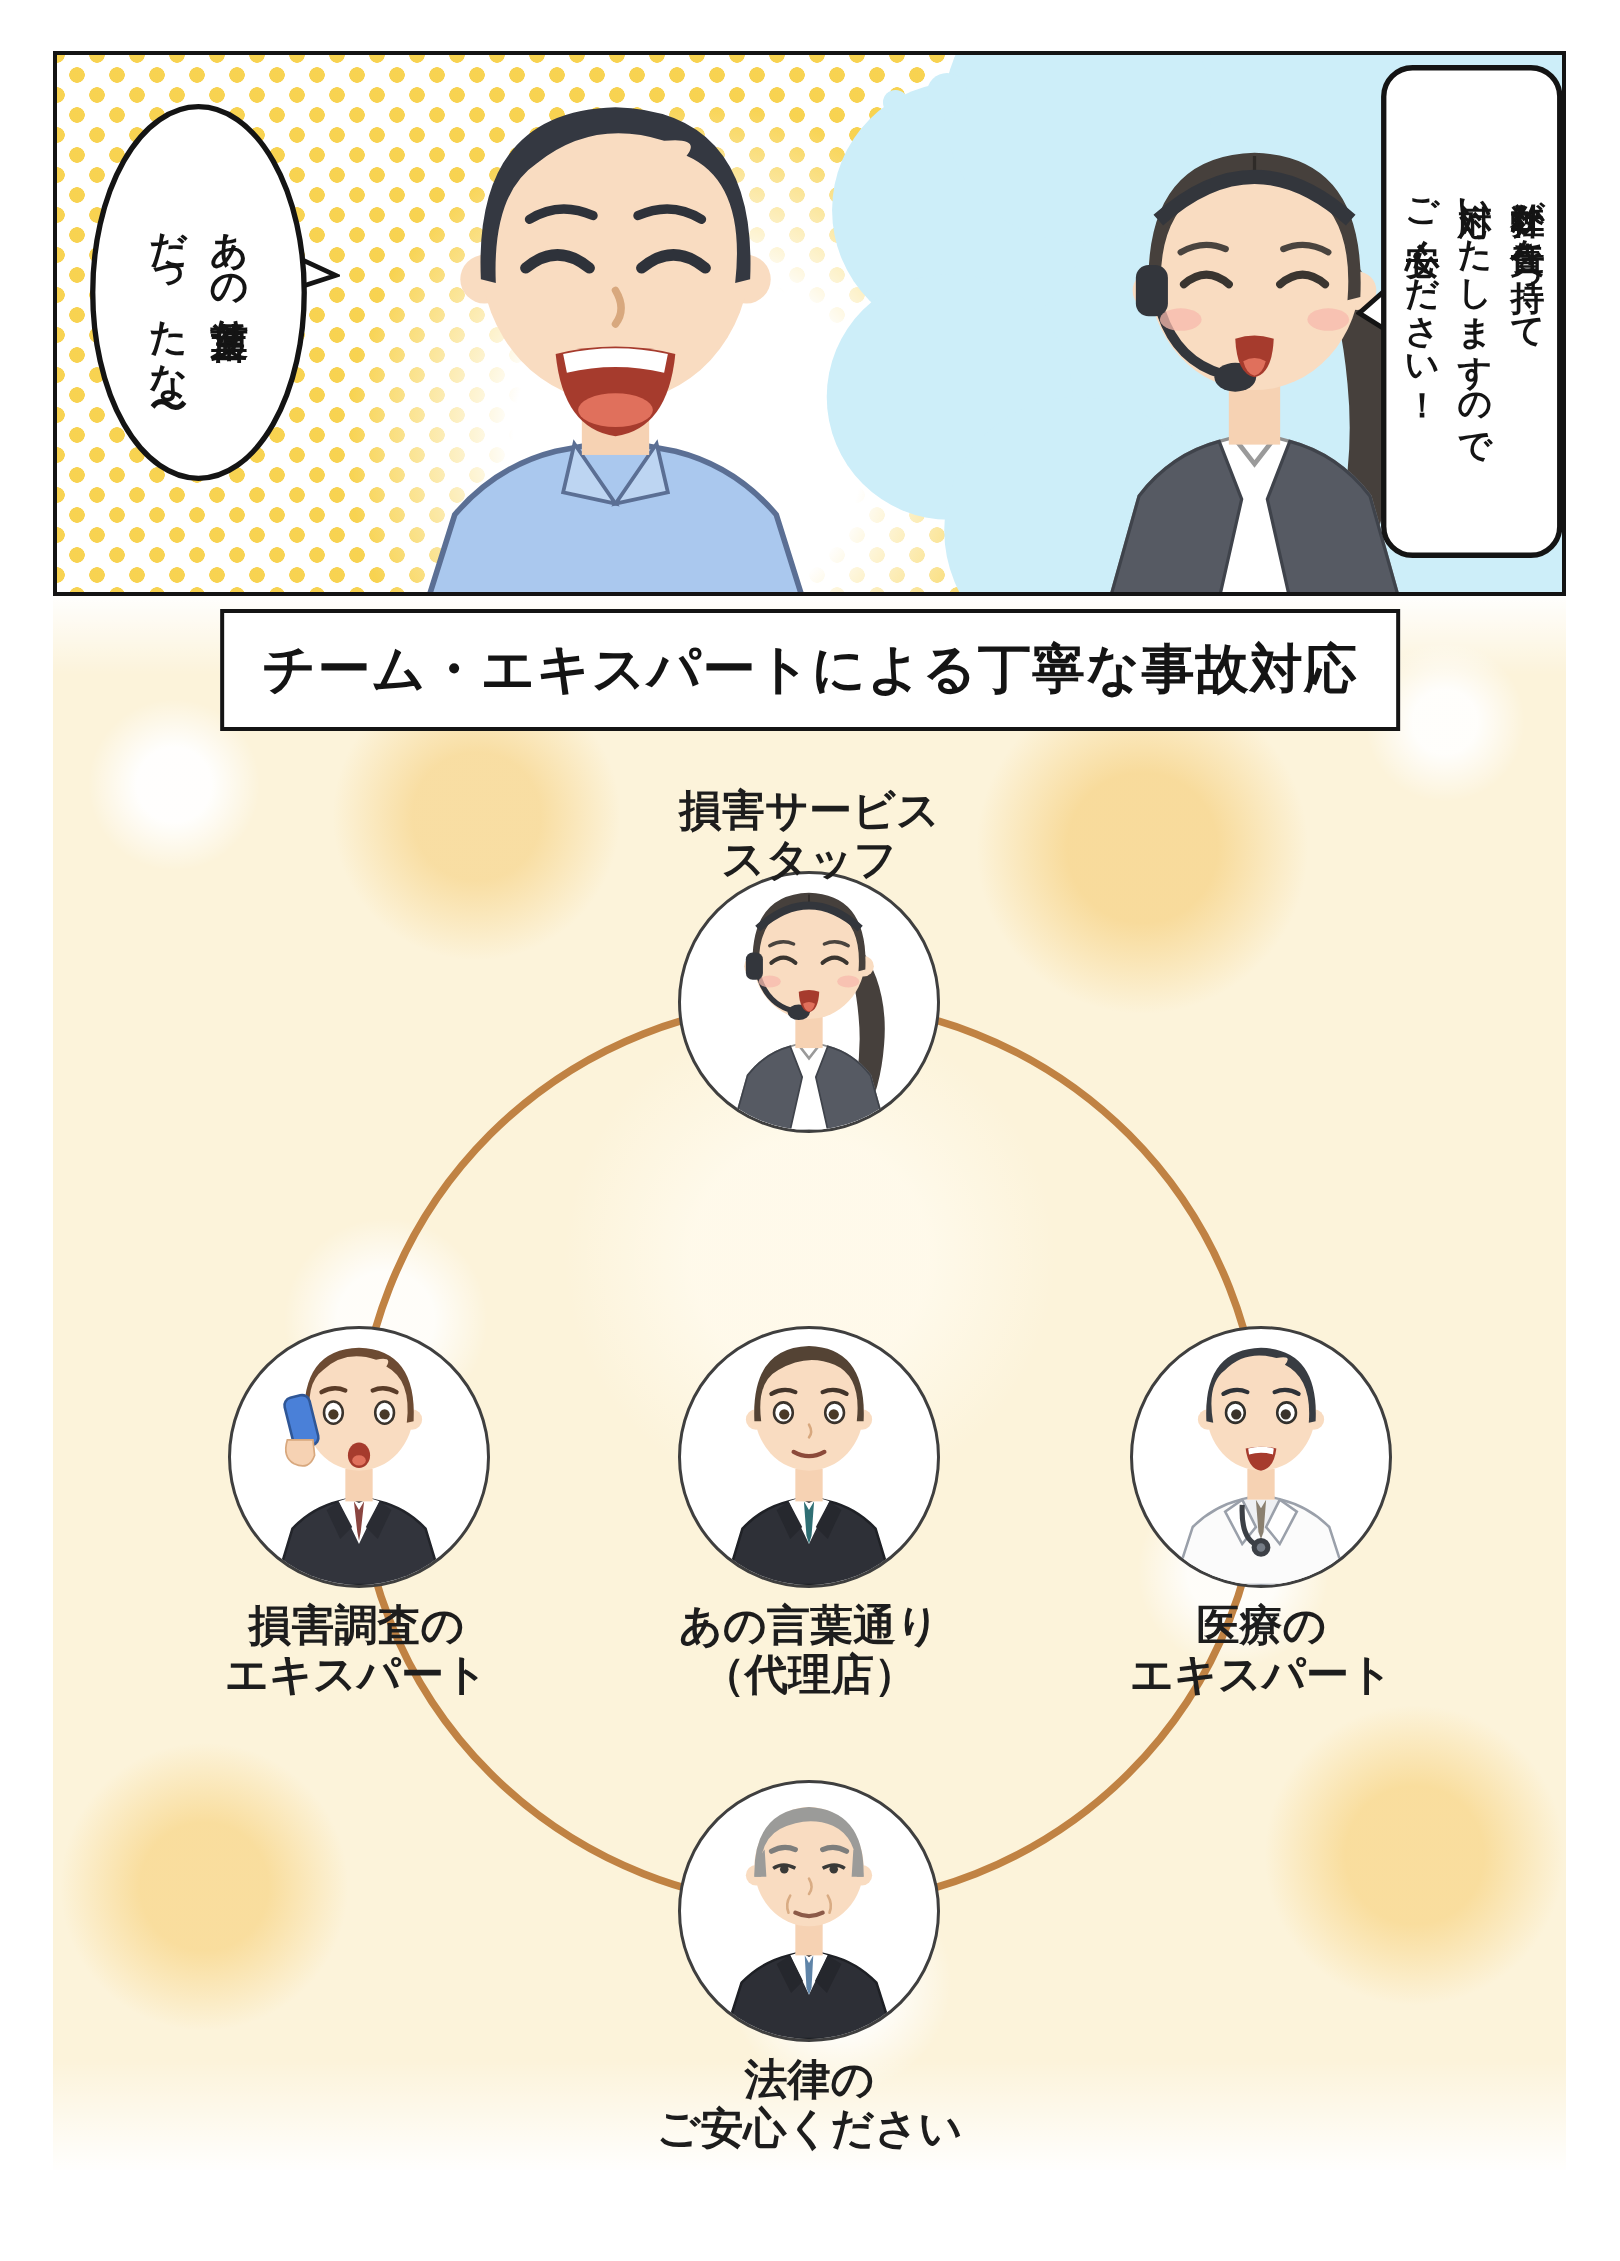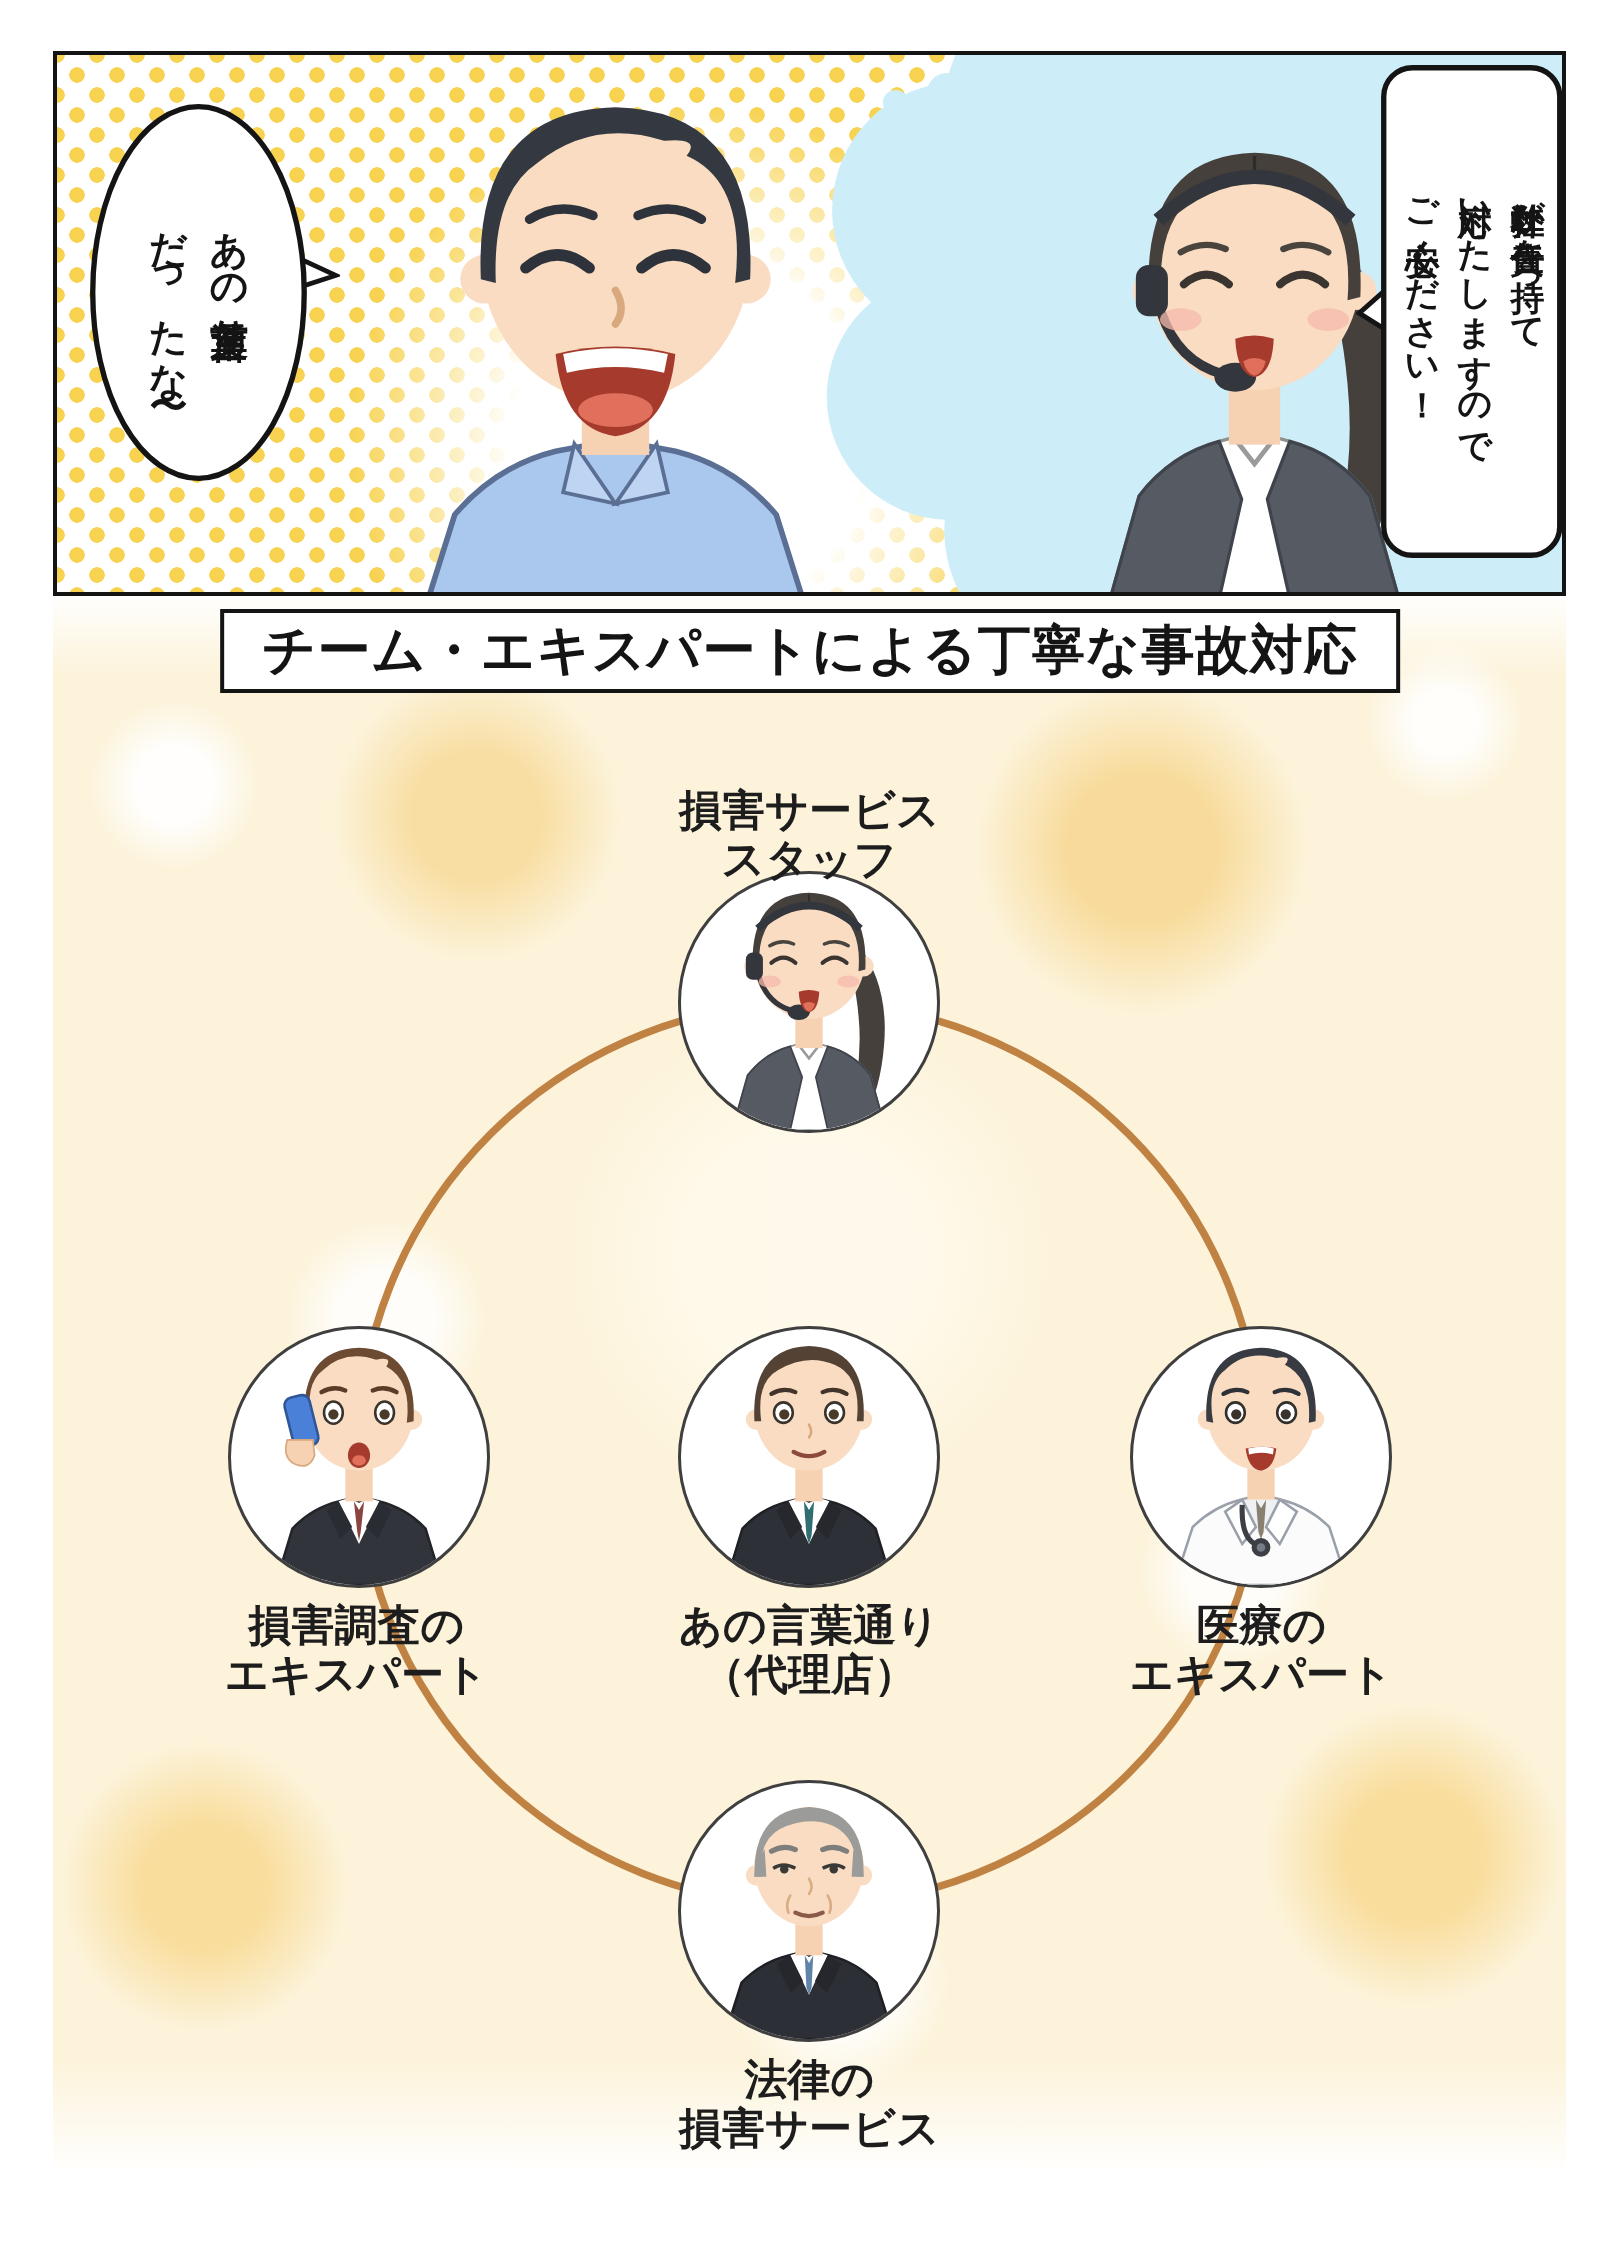--- a/index.html
+++ b/index.html
@@ -38,21 +38,21 @@
   }
   .bubble-customer{left:32px;top:45px;width:251px;height:385px;}
   .bubble-customer .bubble-text{inset:0 32px 0 0;font-size:38px;line-height:1.6;}
   .bubble-operator{left:1299px;top:8px;width:208px;height:497px;}
   .bubble-operator .bubble-text{inset:0 0 0 30px;font-size:34px;line-height:1.55;}
 
   
   .title-banner{
     position:absolute;top:609px;left:50%;transform:translateX(-50%);
     background:#ffffff;border:4.3px solid #141414;box-sizing:border-box;
-    padding:2px 38px;font-size:53px;font-weight:700;letter-spacing:1.1px;
+    padding:21px 38px;font-size:53px;font-weight:700;letter-spacing:1.1px;
     white-space:nowrap;z-index:10;color:#141414;
   }
 
   
   .panel-main{
     position:absolute;left:53px;top:596px;width:1513px;height:1574px;overflow:hidden;
     background-color:#fcf3da;
     background-image:
       radial-gradient(circle at 8% 12%, rgba(255,255,255,.95) 0 37px, rgba(255,255,255,0) 86px),
       radial-gradient(circle at 92% 8%, rgba(255,255,255,.9) 0 32px, rgba(255,255,255,0) 80px),
@@ -328,18 +328,18 @@
     </div>
     <div class="node-label label-doctor">医療の
 エキスパート</div>
 
     <div class="avatar-circle node-lawyer">
       <svg preserveAspectRatio="xMidYMax slice" viewBox="0 0 300 320">
         <use href="#sym-lawyer"></use>
       </svg>
     </div>
     <div class="node-label label-lawyer">法律の
-損害サービス</div>
+ご安心ください</div>
   </div>
 
 
 </div>
 
 
 </body></html>

